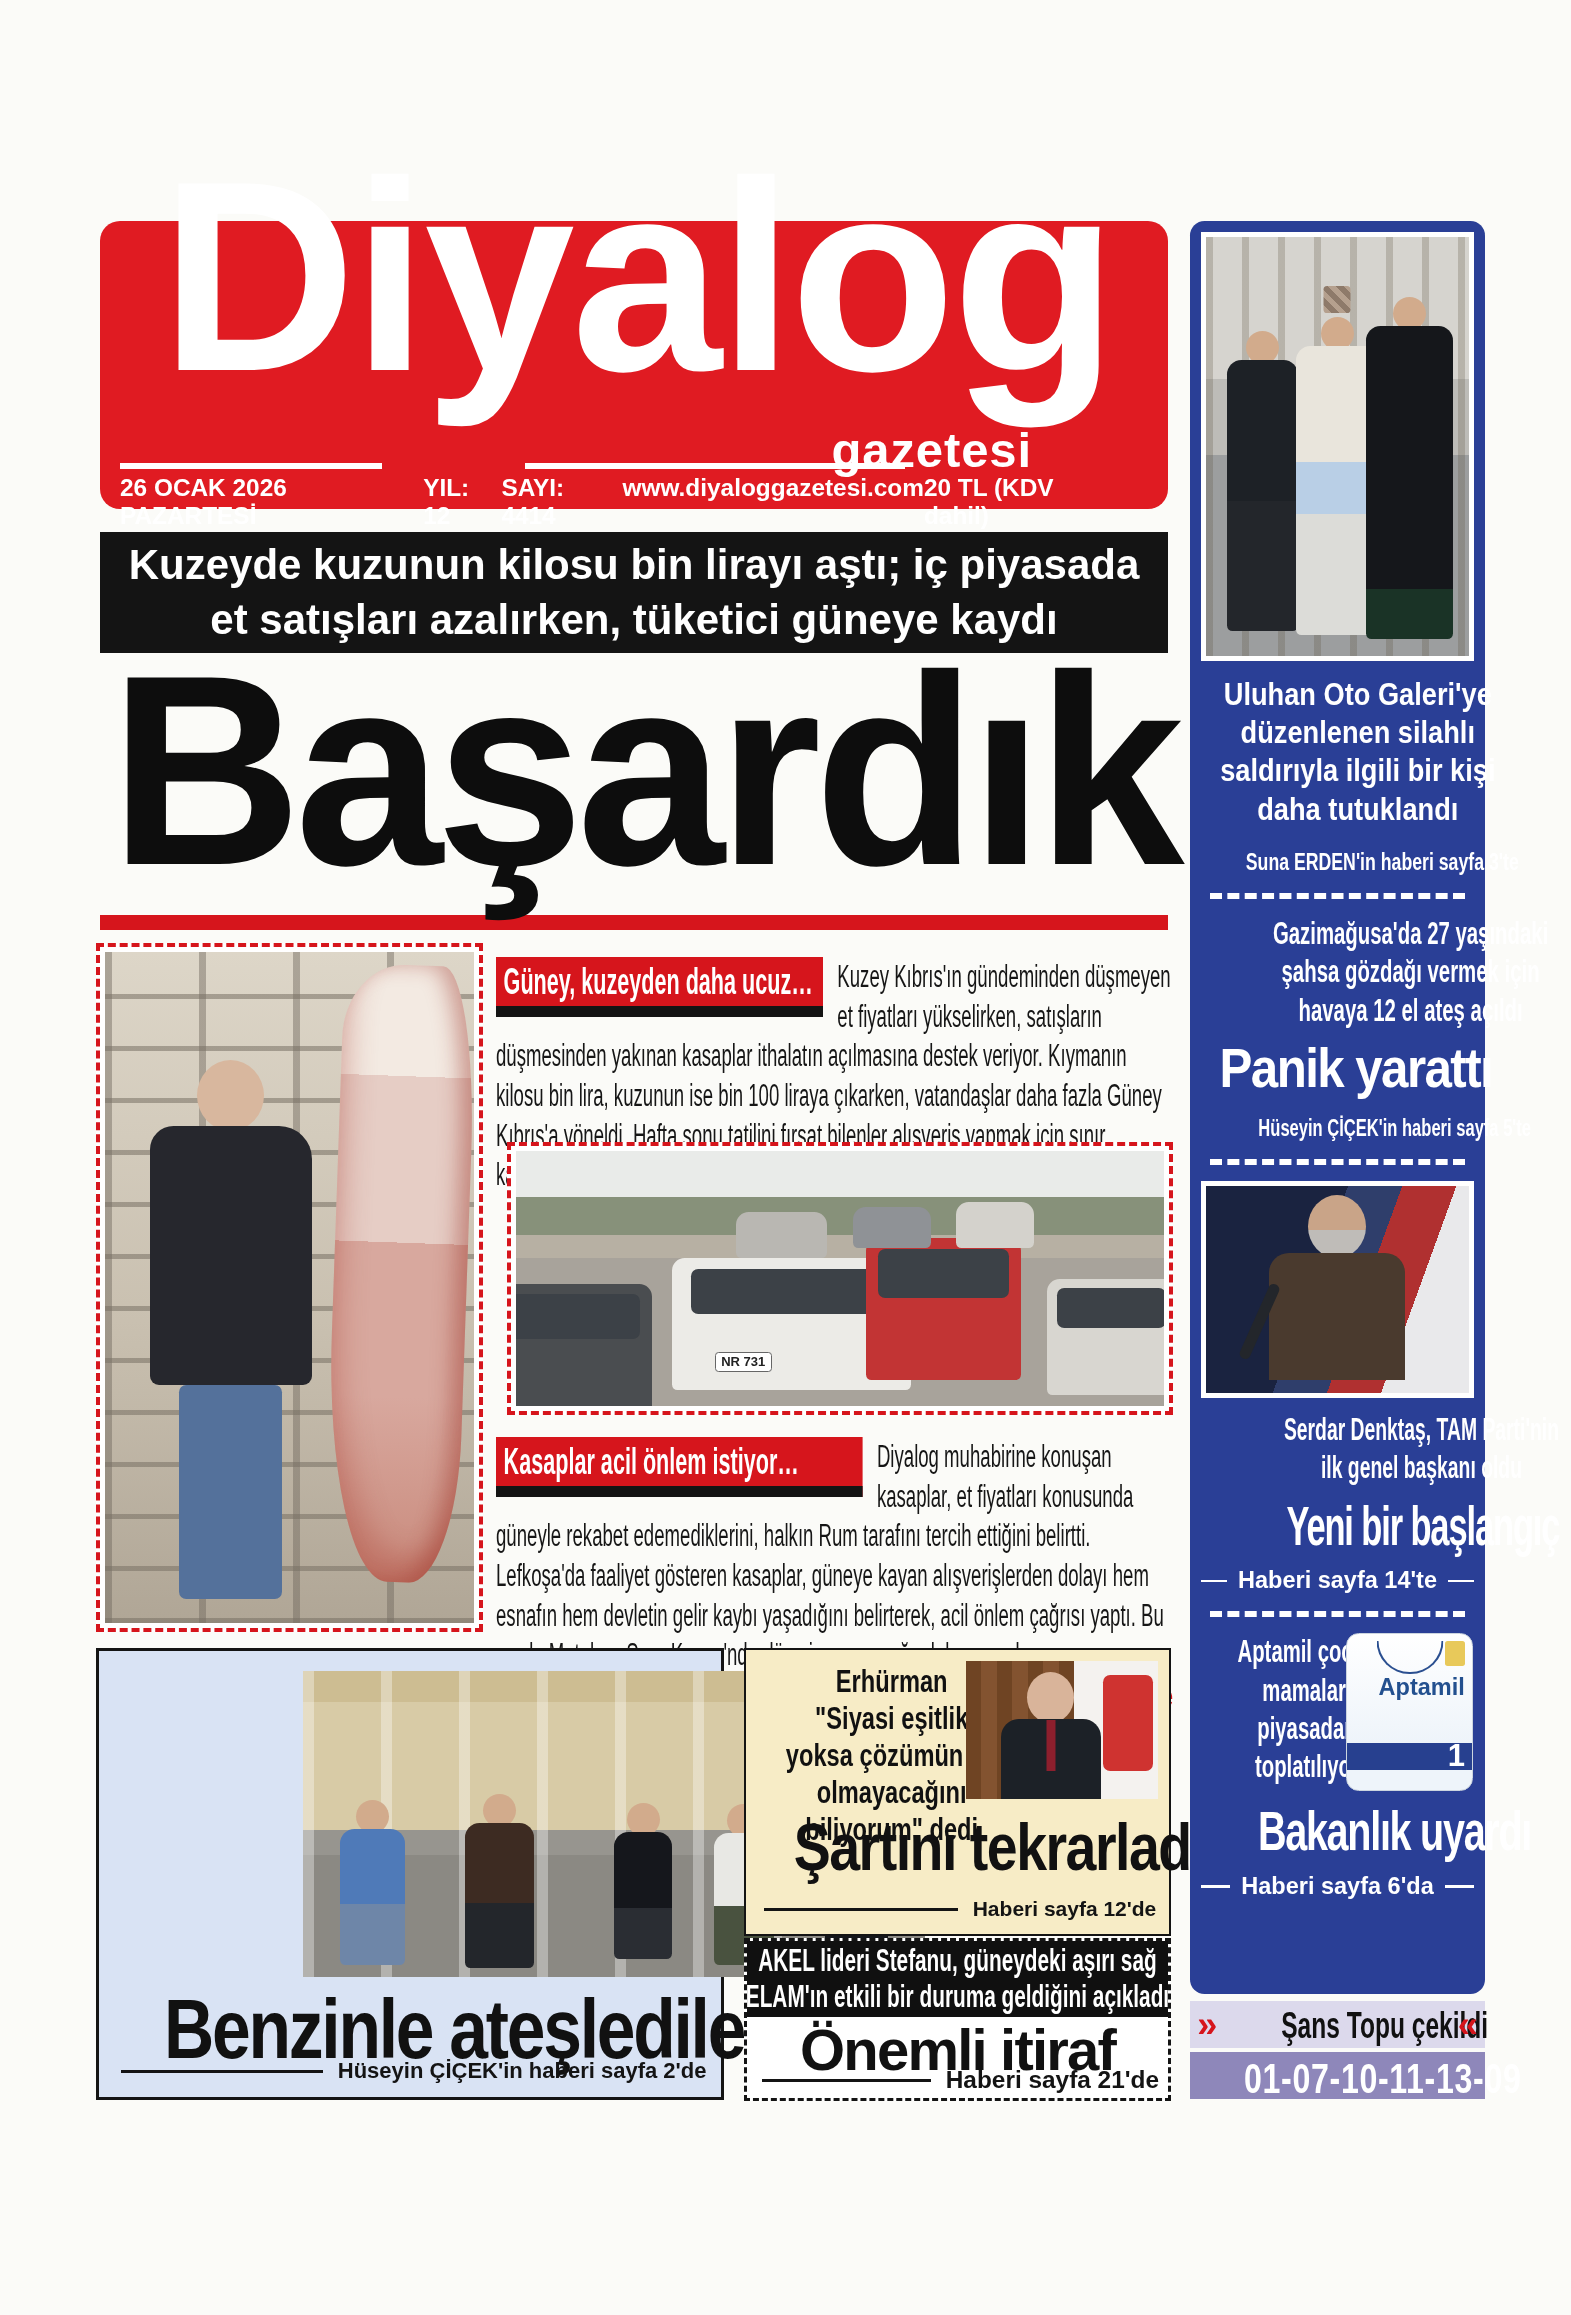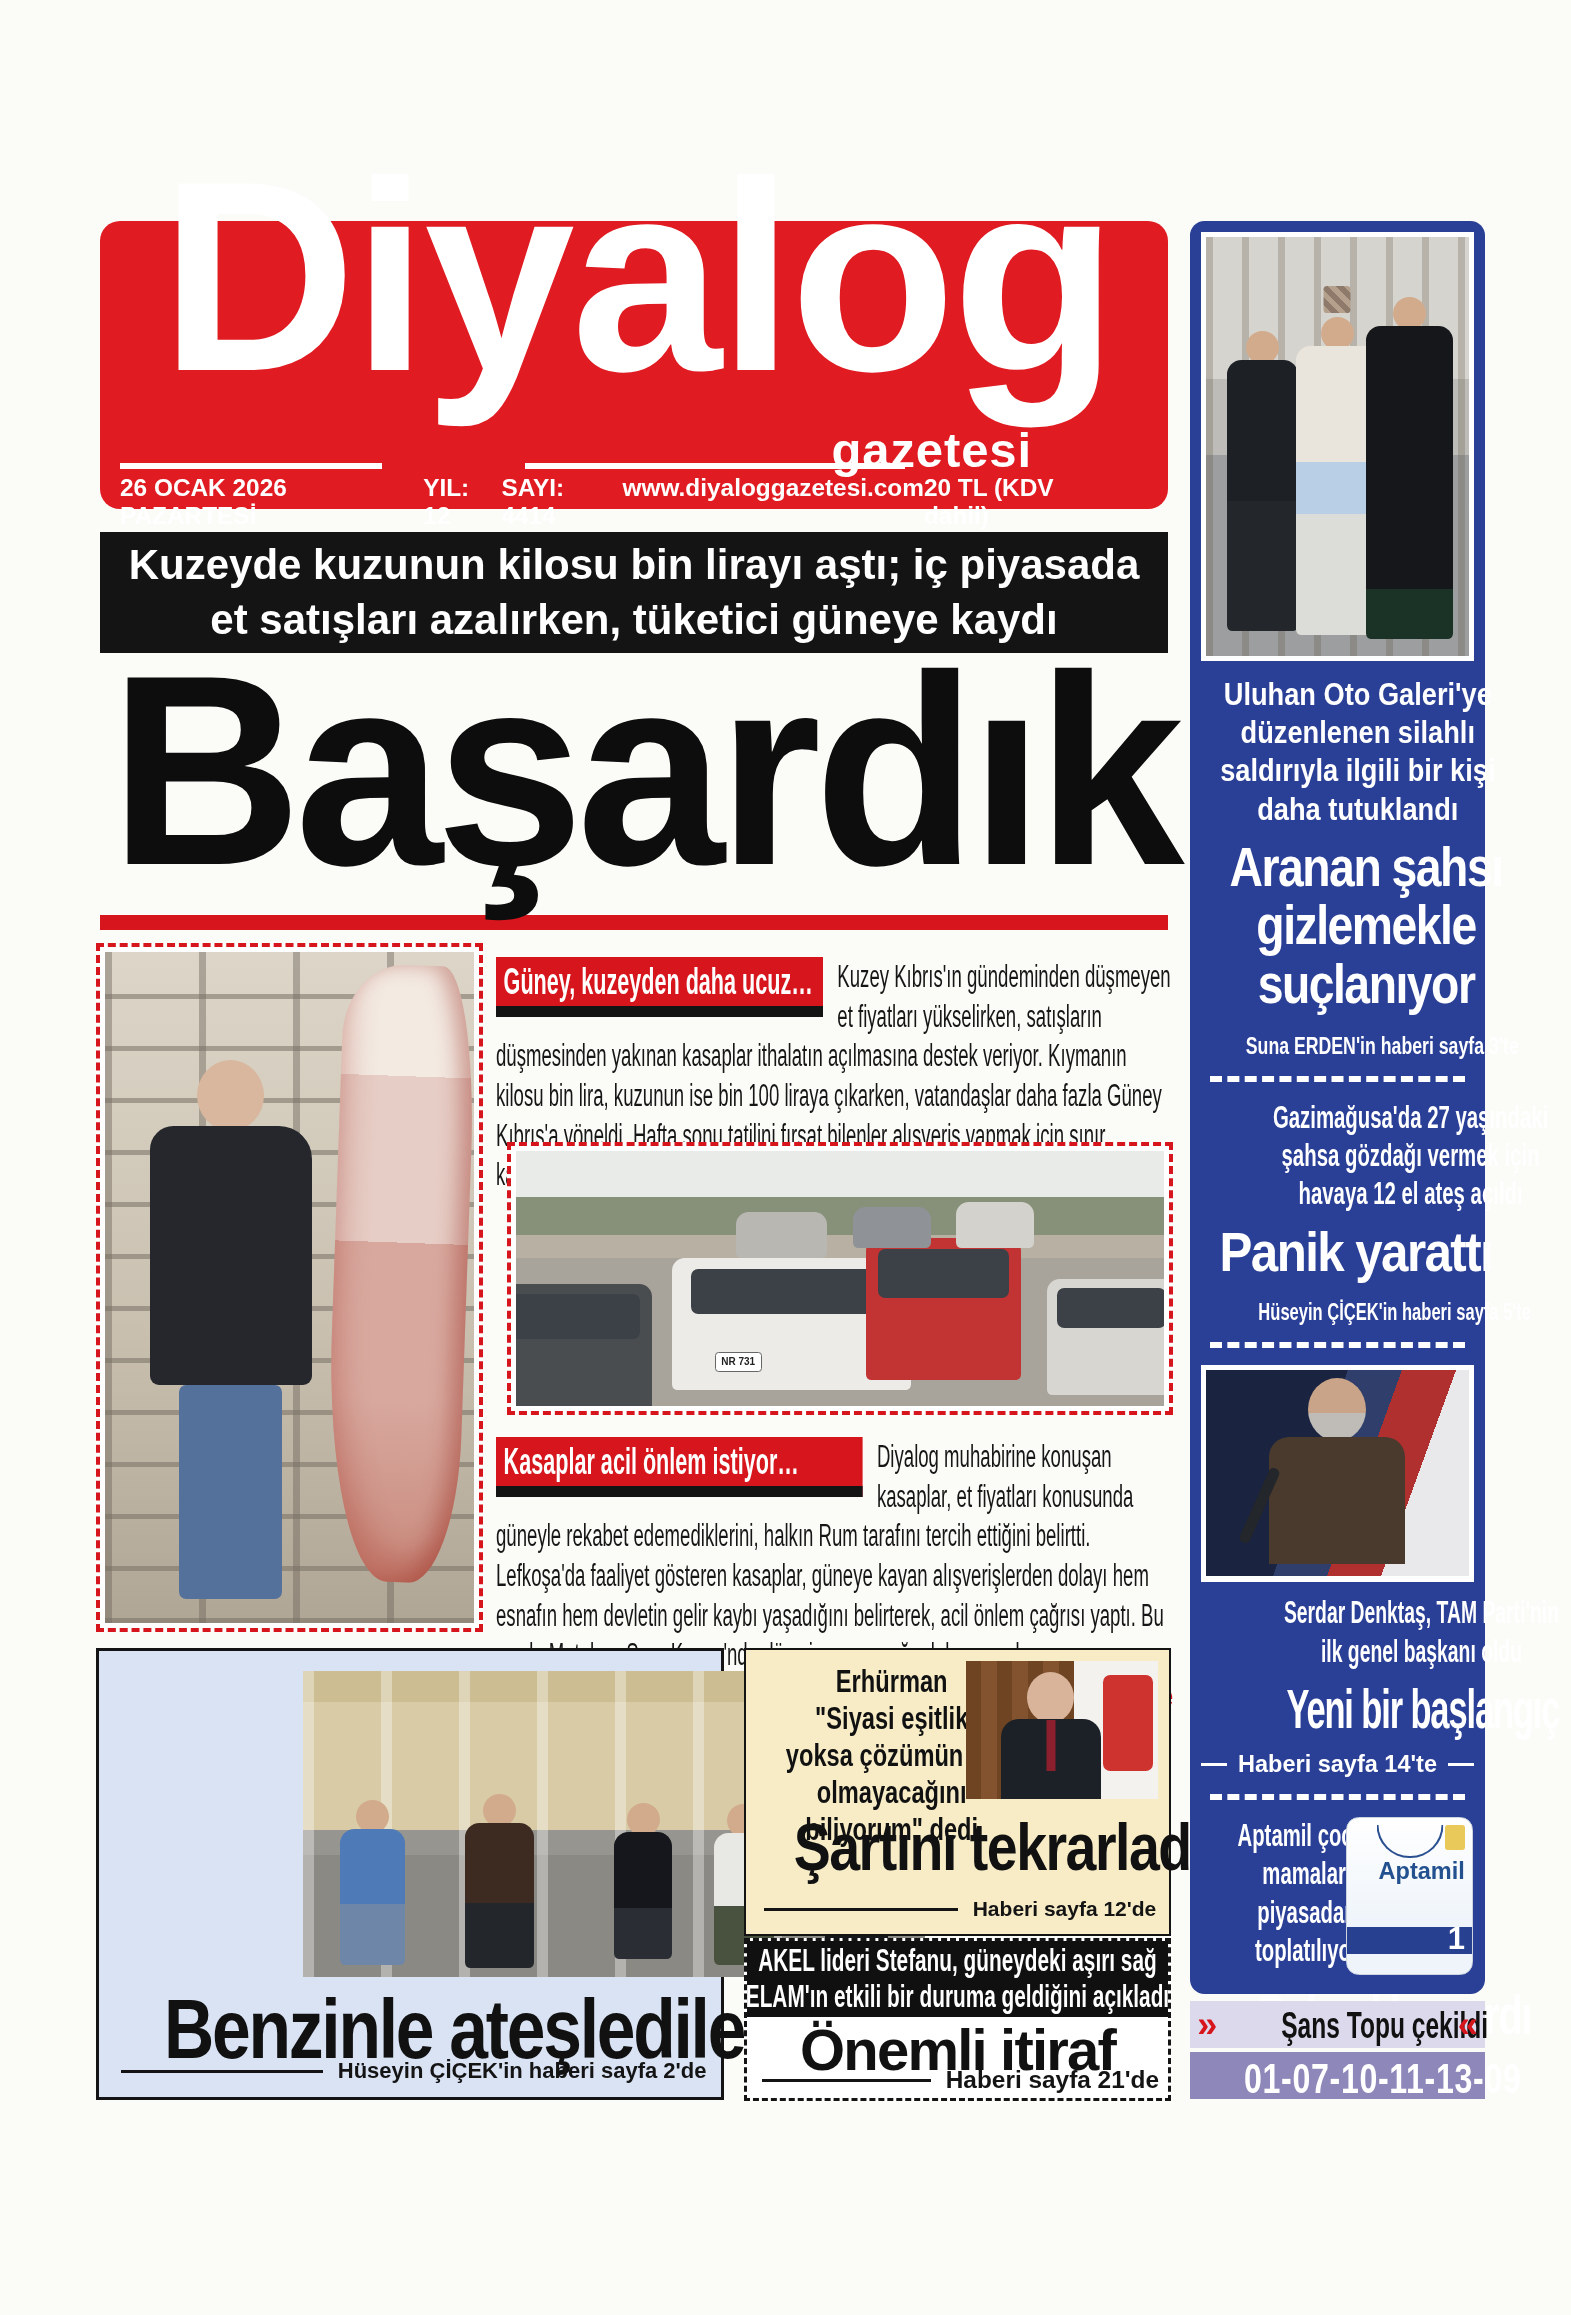--- a/index.html
+++ b/index.html
@@ -47,21 +47,21 @@
   .butcher-man{left:12%;top:16%;width:44%;height:84%;}
   .butcher-man .head{width:67px;height:71px;background:#d8b79e;}
   .butcher-man .body{height:46%;background:#26272d;border-radius:23.5px 33px 9px 9px;}
   .butcher-man .legs{width:64%;height:38%;background:#54719b;margin:0 auto;border-radius:7.2px;}
 
   
   .scene-cars{background:linear-gradient(180deg,#e9ebe9 0 18%,#87917a 18% 33%,#b7b0a3 33% 42%,#a8a39b 42% 100%);}
   .car{position:absolute;border-radius:12.7px 12.7px 5.4px 5.4px;}
   .car .win{position:absolute;left:8%;right:8%;top:8%;height:34%;background:#3c4147;border-radius:7.2px;}
   .plate{position:absolute;background:#fff;border:1.8px solid #666;border-radius:3.6px;color:#222;
-         font-weight:bold;font-size:10px;line-height:18px;padding:0 5.4px;}
+         font-weight:bold;font-size:13px;line-height:18px;padding:0 5.4px;}
 
   
   .scene-court{background:
     repeating-linear-gradient(90deg,rgba(255,255,255,.35) 0 11px,rgba(0,0,0,0) 11px 78px),
     linear-gradient(180deg,#cdbd92 0 10%,#d8cba6 10% 52%,#97958f 52% 60%,#8b8983 60% 100%);}
 
   
   .scene-erhurman{background:repeating-linear-gradient(90deg,#6f4423 0 14.5px,#835330 14.5px 31px);}
   .flag-white{position:absolute;right:0;top:0;width:44%;height:100%;background:#f4f2ef;}
   .flag-red{position:absolute;right:5.4px;top:10%;width:26%;height:70%;background:#cf3330;border-radius:7.2px;}
@@ -322,25 +322,20 @@
         </div>
       </div>
     </div>
 
     <div class="rail-intro" style="margin-top:14.5px;">
       <span class="fit" style="transform: scaleX(0.878);">Uluhan Oto Galeri'ye
 düzenlenen silahlı
 saldırıyla ilgili bir kişi
 daha tutuklandı</span>
     </div>
-    <div class="rail-head" style="margin-top:9px;">
-      <span class="fit" style="transform: scaleX(0.827);">Aranan şahsı
-gizlemekle
-suçlanıyor</span>
-    </div>
     <div class="rail-byline" style="margin-top:20px;">
       <span class="fit" style="transform: scaleX(0.753);">Suna ERDEN'in haberi sayfa 3'te</span>
     </div>
 
     <div class="rail-sep"></div>
 
     <div class="rail-intro">
       <span class="fit" style="transform: scaleX(0.657);">Gazimağusa'da 27 yaşındaki
 şahsa gözdağı vermek için
 havaya 12 el ateş açıldı</span>

